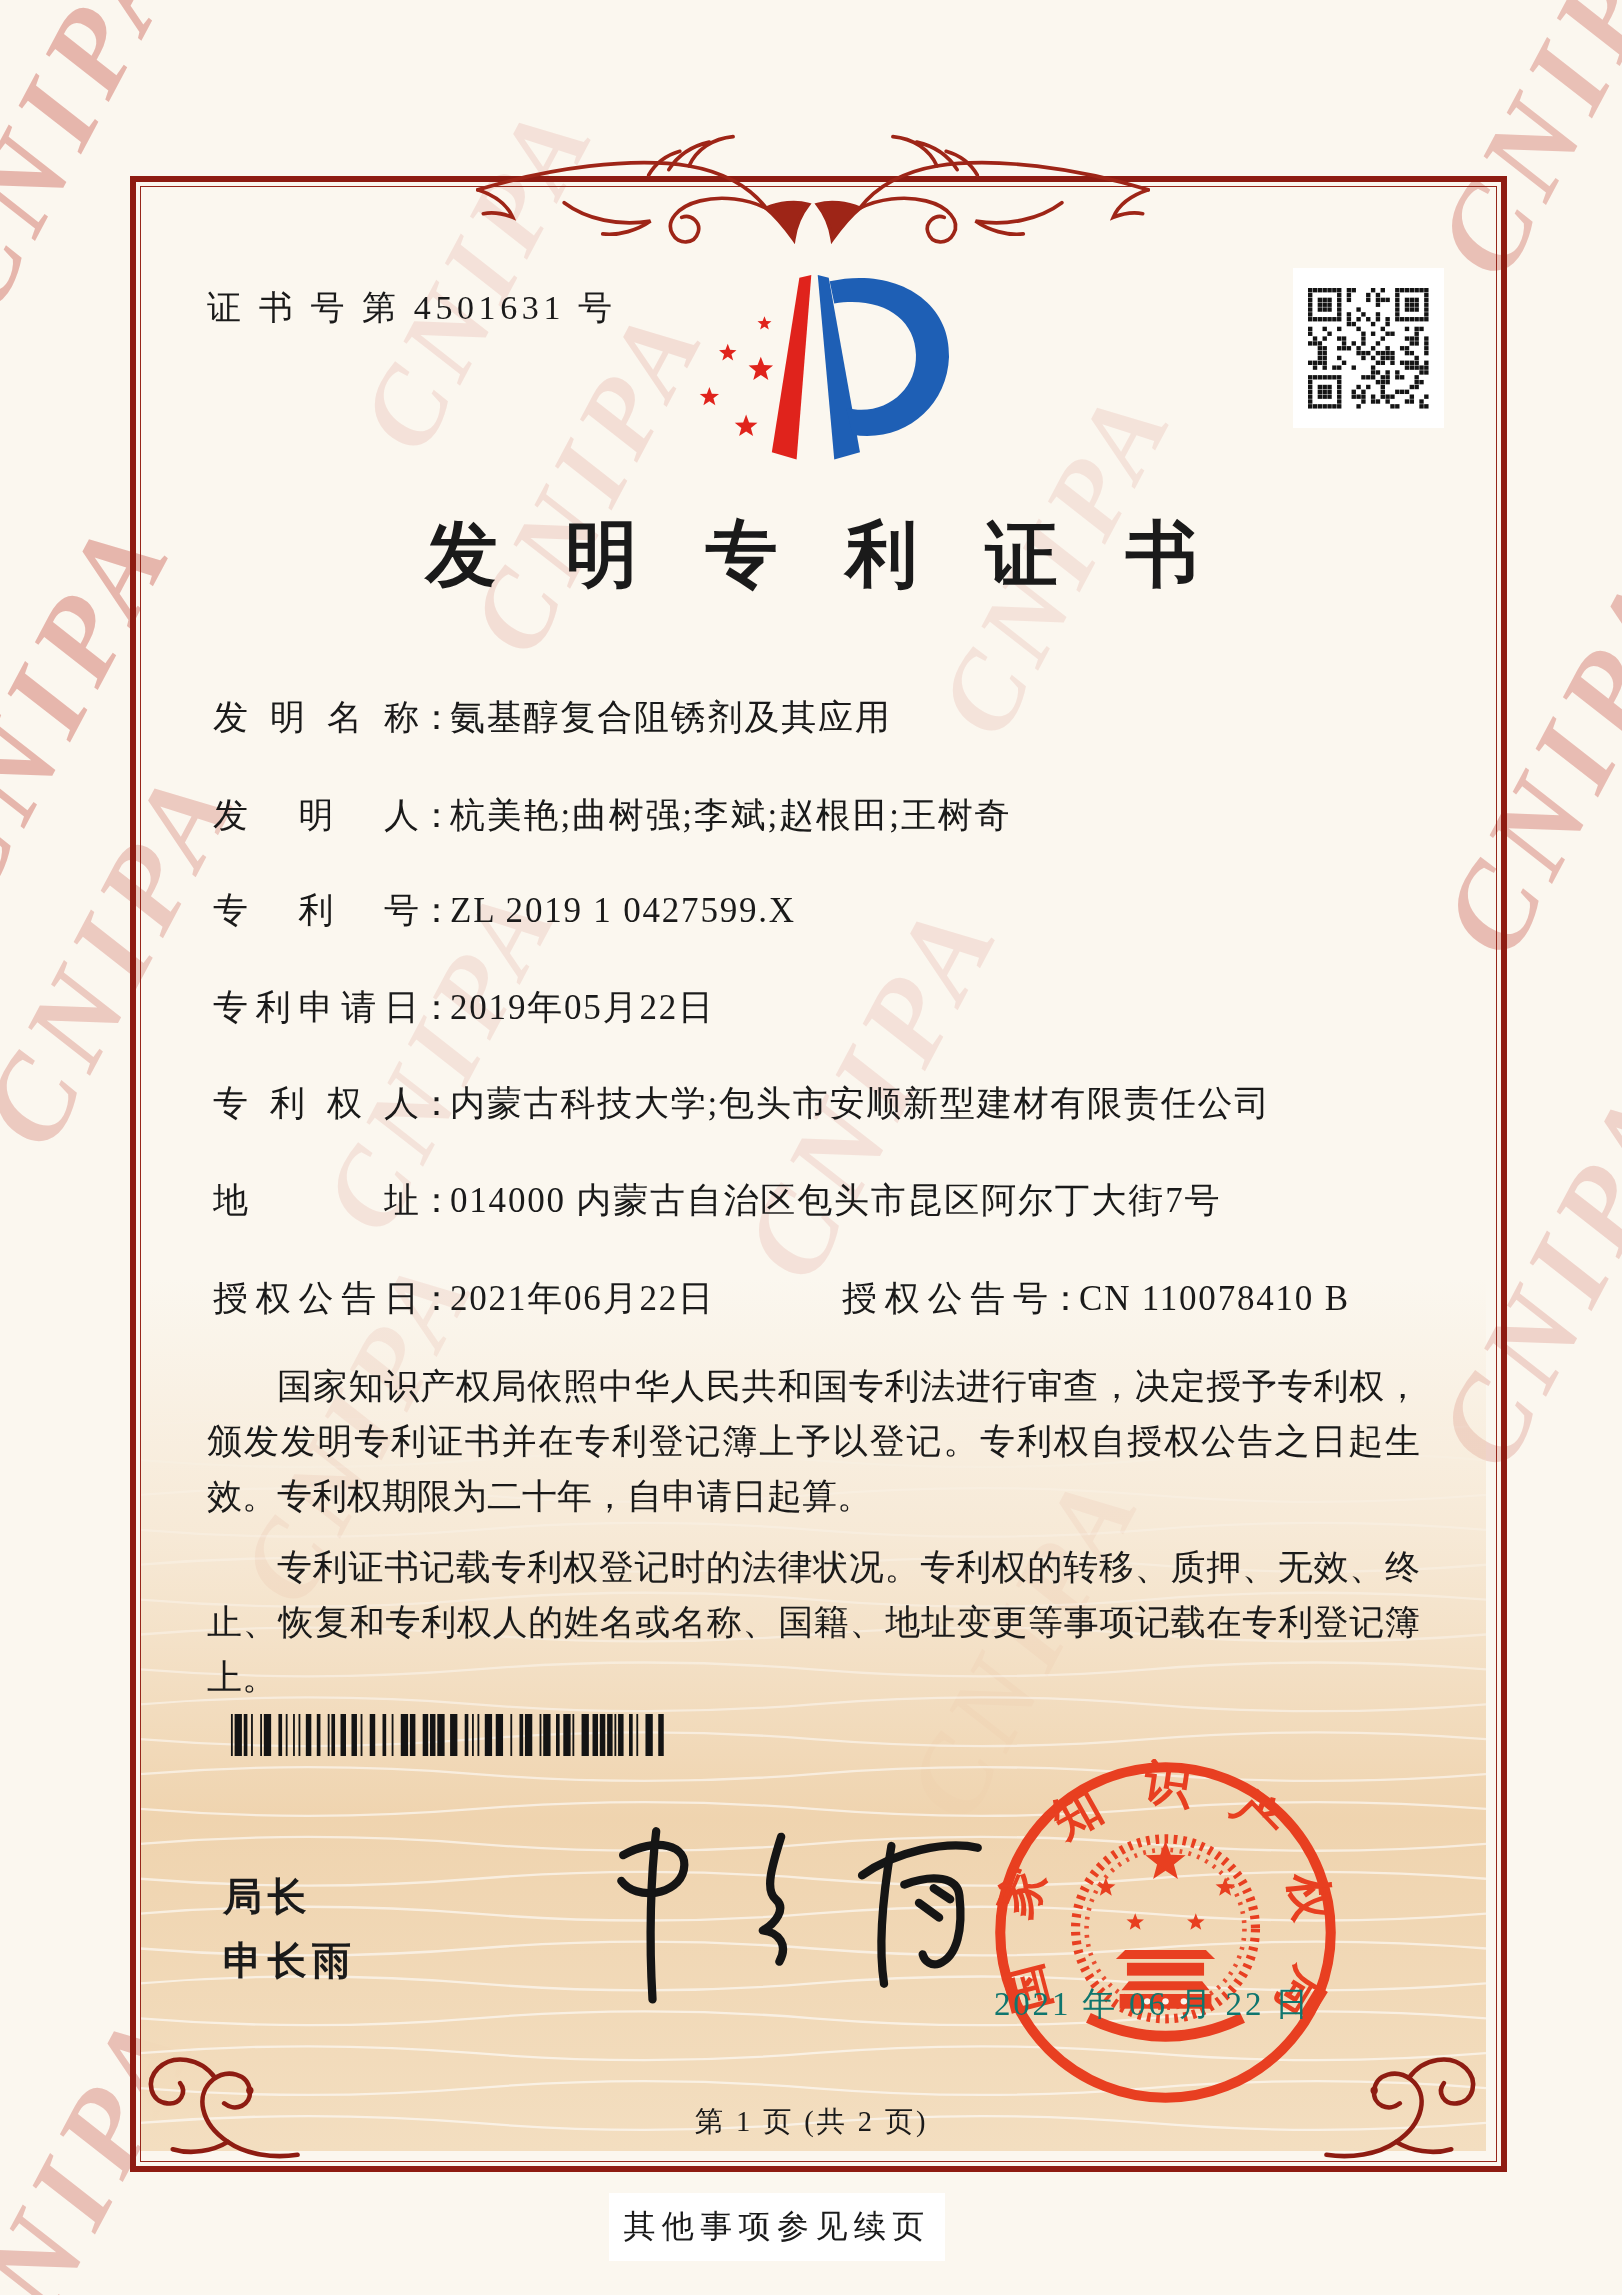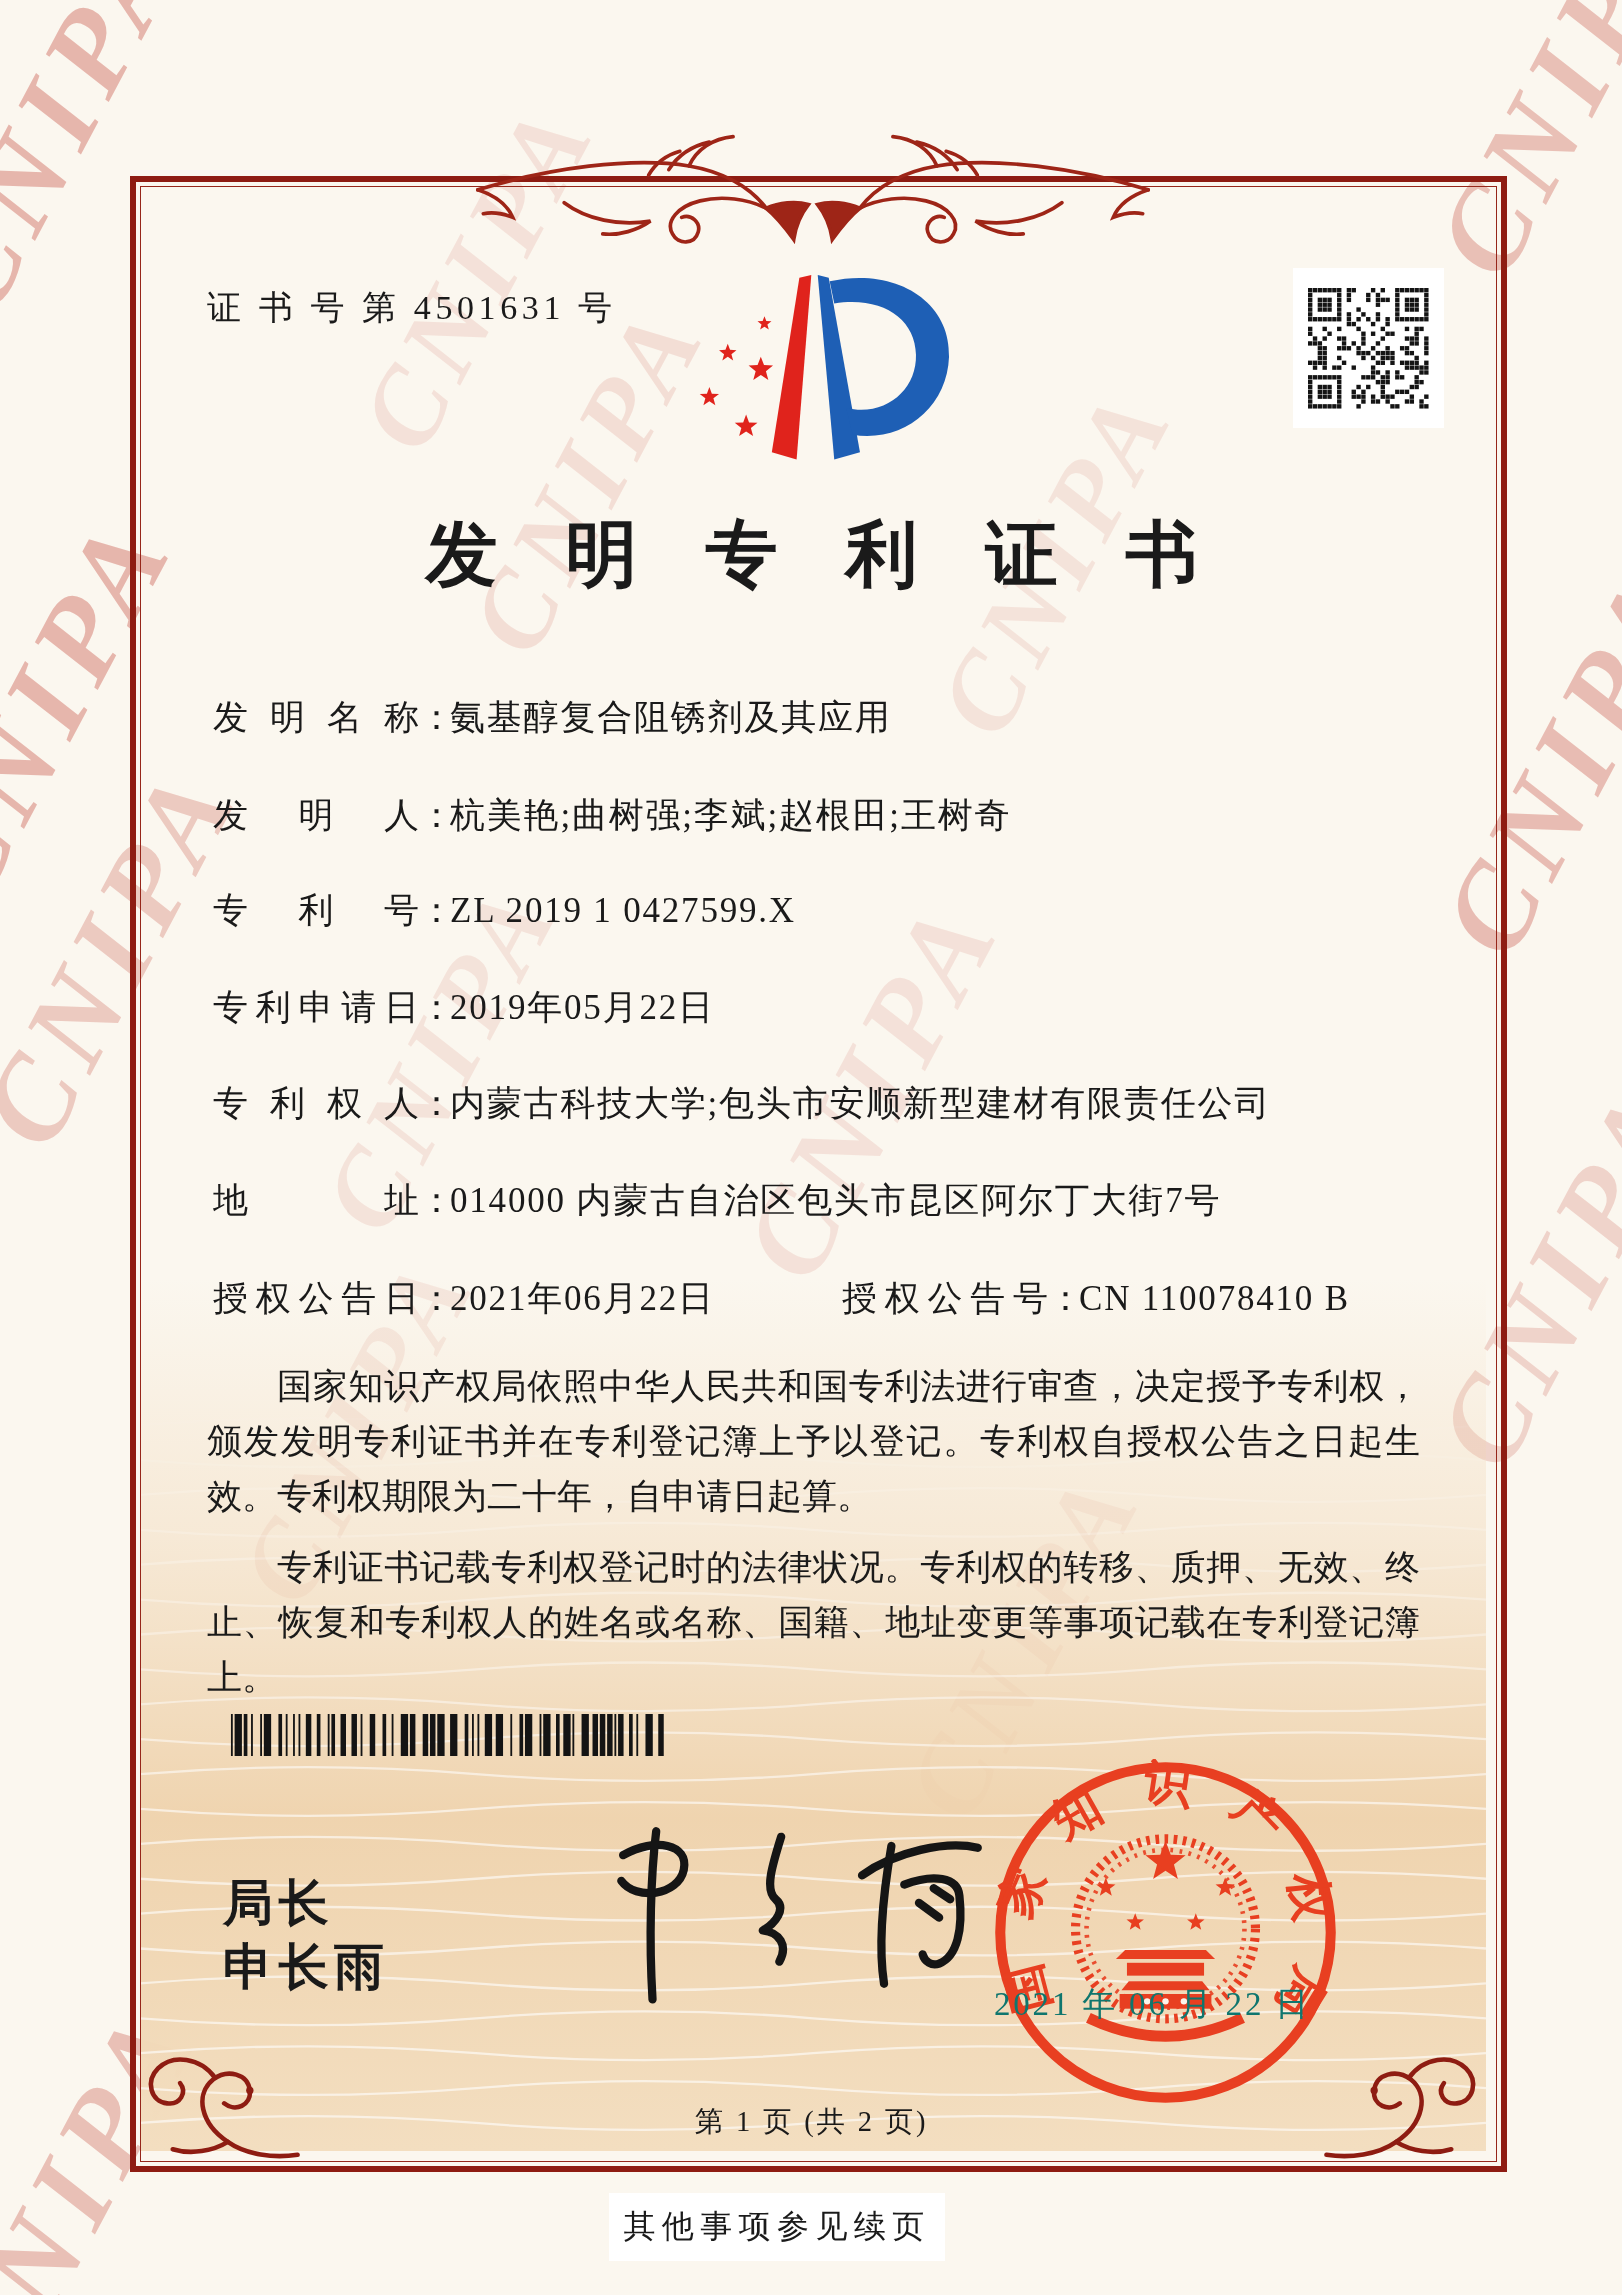--- a/index.html
+++ b/index.html
@@ -30,21 +30,21 @@
   .colon{display:inline-block;width:31px;}
   .val{letter-spacing:1.8px;}
   .pair{position:absolute;top:0;white-space:nowrap;}
   
   .bodytext{left:191px;top:1343px;width:1245px;font-size:35px;line-height:55px;
             text-align:justify;z-index:2;}
   .bodytext p{margin:16px;text-indent:2em;}
   .bodytext p + p{margin-top:3.7px;}
   
   .signoff{font-family:Liberation Sans, sans-serif;font-weight:700;
-           font-size:50px;letter-spacing:5.5px;z-index:2;}
+           font-size:39px;letter-spacing:5.5px;z-index:2;}
   
   .page-ind{left:0;right:0;top:2103px;text-align:center;font-size:28.5px;letter-spacing:2.8px;z-index:2;}
   .note{left:609px;top:2193px;width:336px;height:68px;background:#ffffff;display:flex;
         align-items:center;justify-content:center;font-size:32px;letter-spacing:6.4px;z-index:2;}
   .seal-date{left:994px;top:1982px;font-size:33px;letter-spacing:2.8px;color:#0f766e;z-index:6;white-space:nowrap;}
   .z2{z-index:2}.z3{z-index:3}.z5{z-index:5}
 </style>
 </head>
 <body>
 

